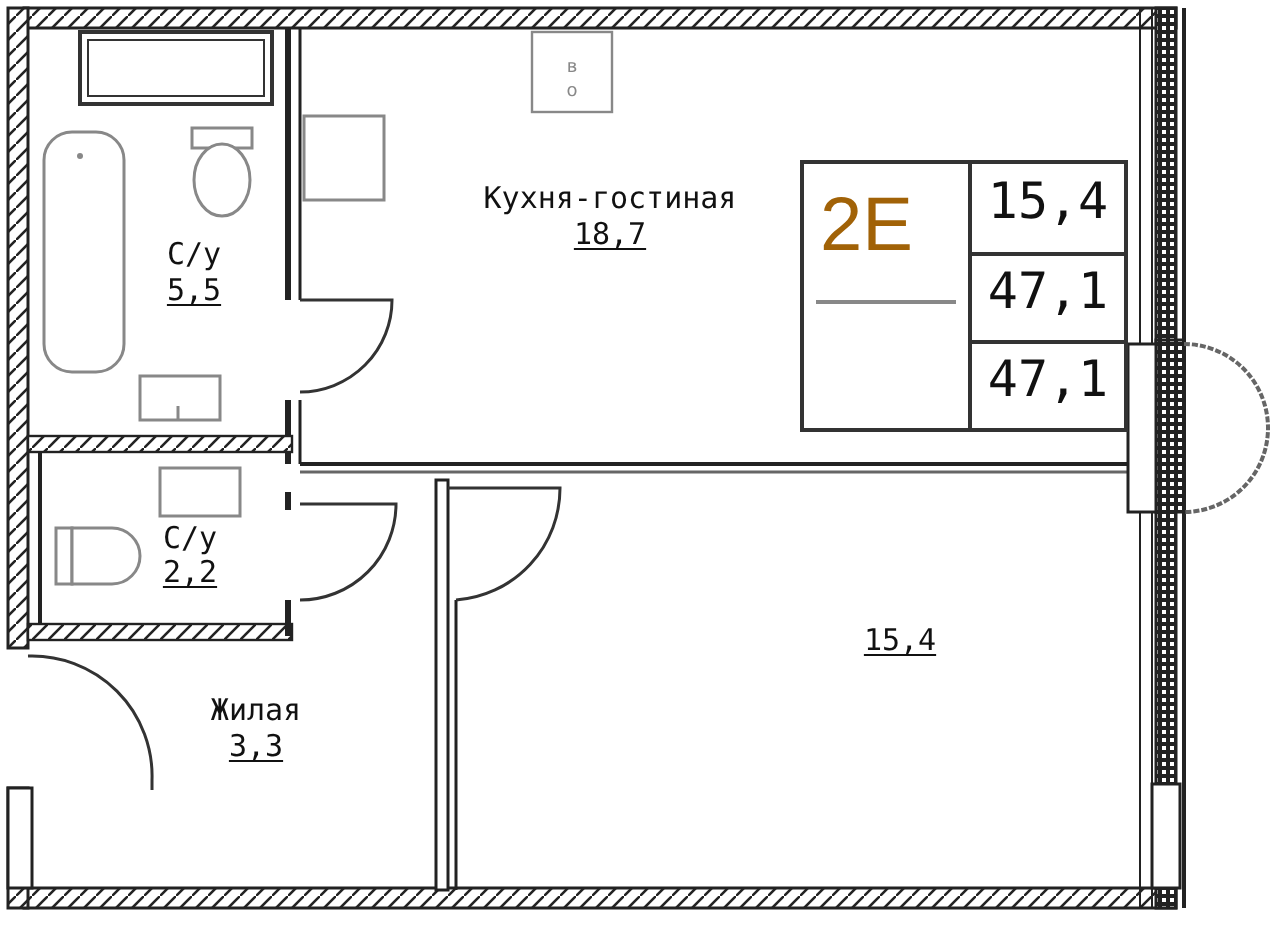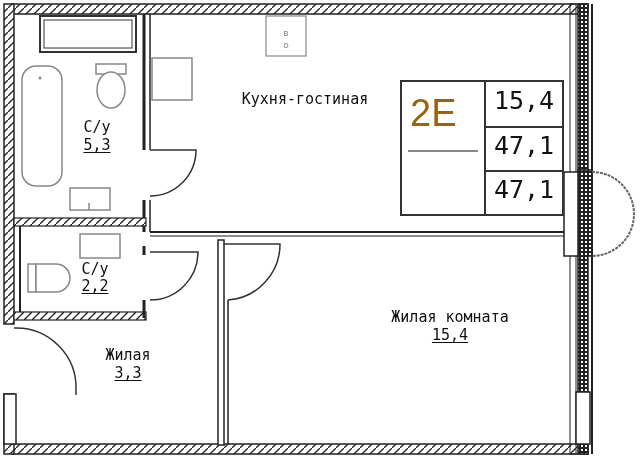--- a/index.html
+++ b/index.html
@@ -104,29 +104,29 @@
   <div style="position:absolute;left:84px;top:88px;width:76px;height:2px;background:#333;"></div>
   <div style="position:absolute;left:6px;top:68px;width:70px;height:2px;background:#888;"></div>
 </div>
 <div class="spec-code" style="left:410px;top:92px;">2E</div>
 <div class="spec-cell" style="left:488px;top:86px;width:72px;">15,4</div>
 <div class="spec-cell" style="left:488px;top:131px;width:72px;">47,1</div>
 <div class="spec-cell" style="left:488px;top:175px;width:72px;">47,1</div>
 
 <div class="label" style="left:215px;top:92px;width:180px;text-align:center;">
   <div class="room-name">Кухня-гостиная</div>
+  <div class="room-area" style="margin-top:3px;">18,7</div>
 </div>
 <div class="label" style="left:72px;top:120px;width:50px;">
   <div class="room-name">С/у</div>
-  <div class="room-area" style="margin-top:3px;">5,3</div>
+  <div class="room-area" style="margin-top:3px;">5,5</div>
 </div>
 <div class="label" style="left:70px;top:262px;width:50px;">
   <div class="room-name">С/у</div>
   <div class="room-area" style="margin-top:2px;text-align:center;">2,2</div>
 </div>
 <div class="label" style="left:98px;top:348px;width:60px;">
   <div class="room-name">Жилая</div>
   <div class="room-area" style="margin-top:3px;">3,3</div>
 </div>
 <div class="label" style="left:350px;top:310px;width:200px;">
-  <div class="room-name">Жилая комната</div>
   <div class="room-area" style="margin-top:3px;">15,4</div>
 </div>
 
 </body></html>

